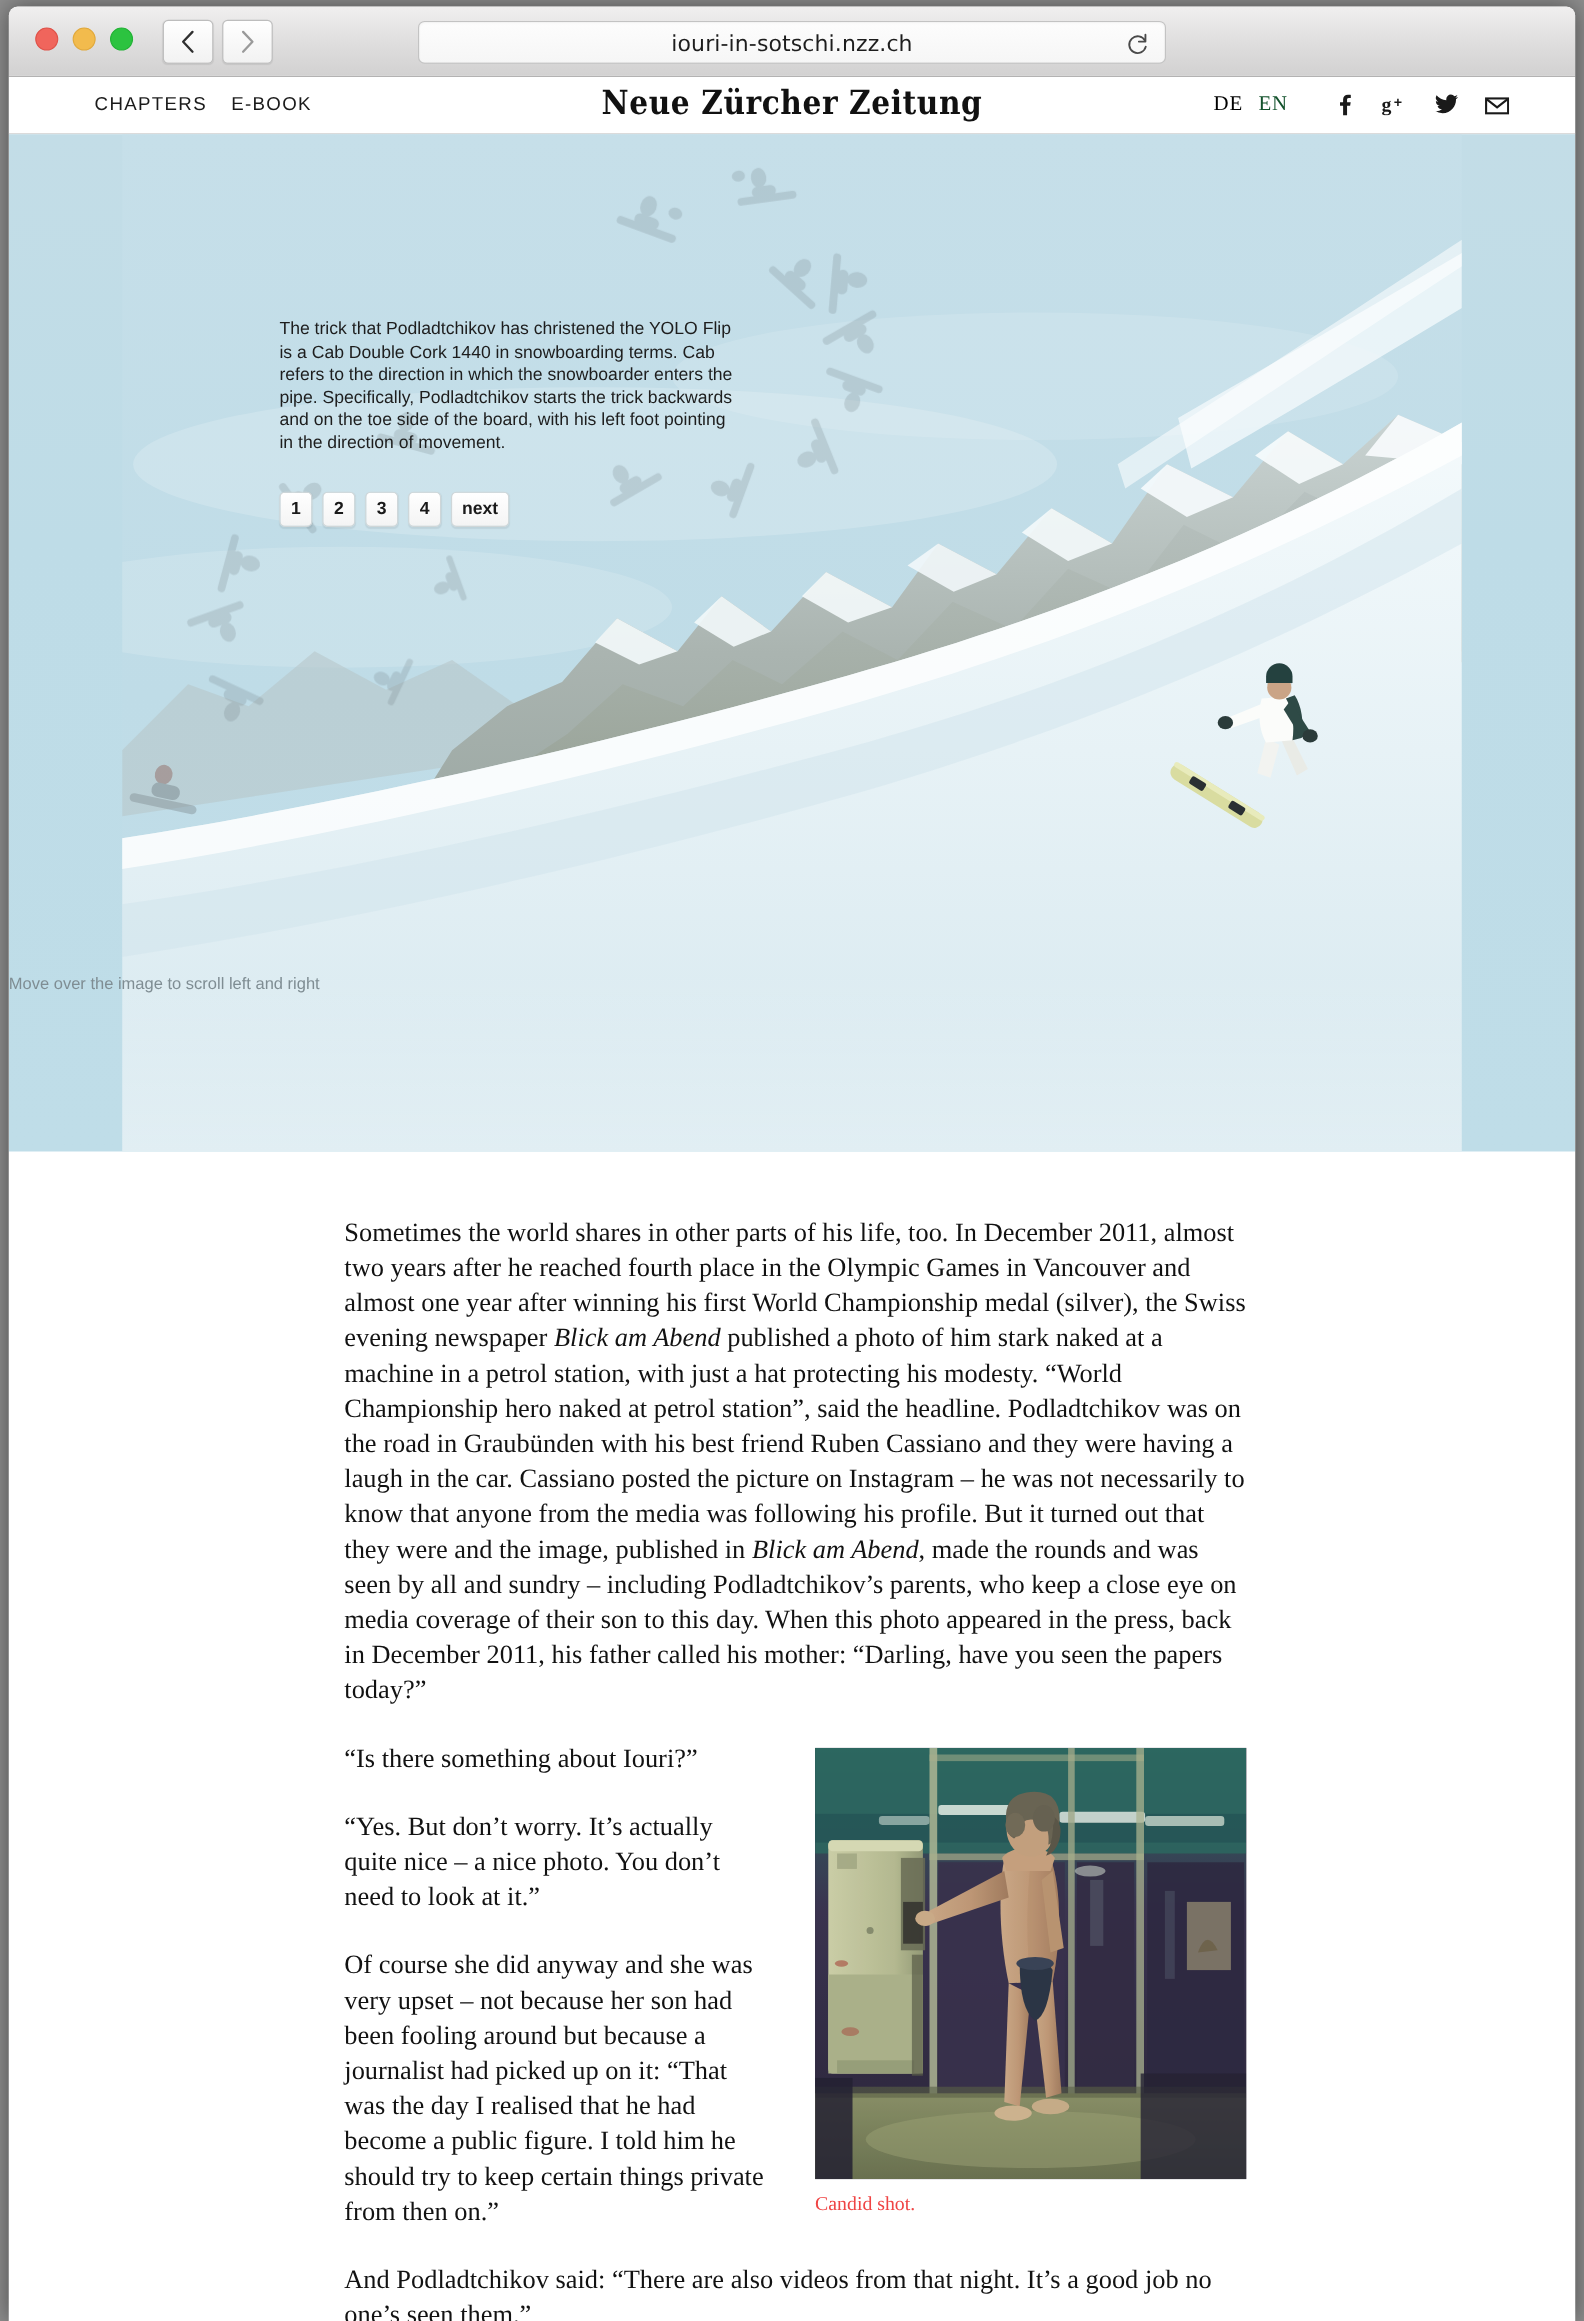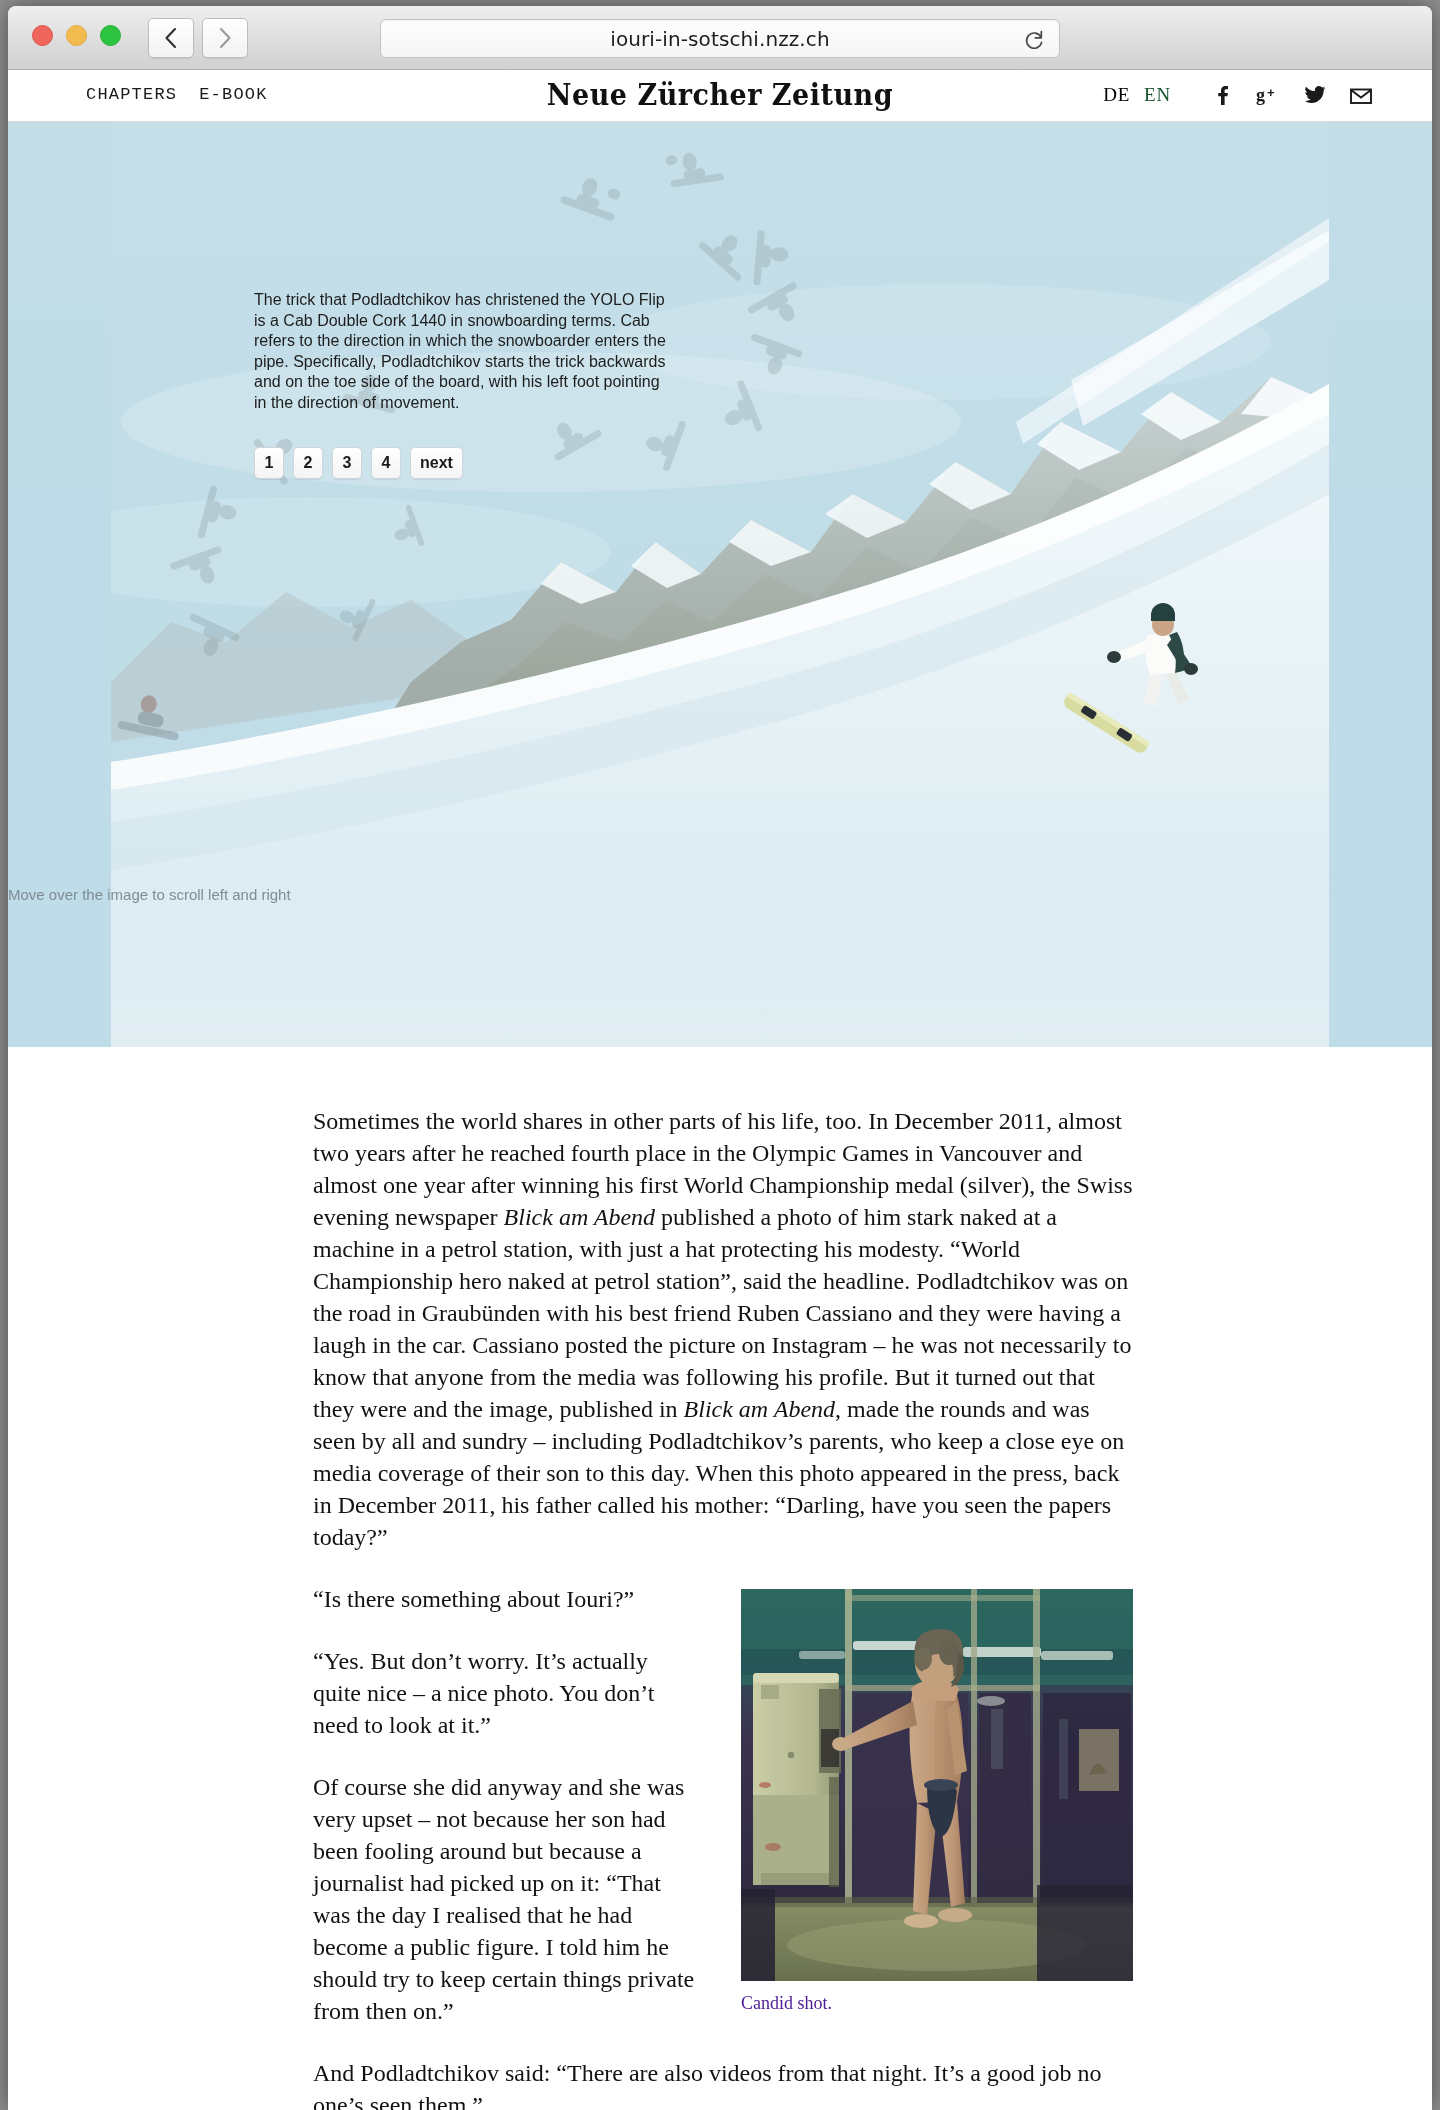--- a/index.html
+++ b/index.html
@@ -80,21 +80,21 @@
     position: relative;
     height: 52px;
     background: #fff;
     border-bottom: 1px solid #d8d8d8;
   }
   .nav-left {
     position: absolute; left: 78px; top: 15px;
     display: flex; gap: 22px;
   }
   .nav-left a {
-    font-family: Liberation Mono, monospace;
+    font-family: Liberation Sans, sans-serif;
     font-size: 17px;
     letter-spacing: 1.2px;
     color: #1a1a1a;
     text-decoration: none;
   }
   .masthead {
     position: absolute; left: 0; right: 0; top: 9px;
     text-align: center;
     font-family: "DejaVu Serif", serif;
     font-size: 27px;
@@ -221,21 +221,21 @@
   .photo-frame {
     width: 392px;
     height: 392px;
     overflow: hidden;
     position: relative;
     background: #2a2034;
   }
   .photo-caption {
     font-family: "Liberation Serif", serif;
     font-size: 18px;
-    color: #4c1d95;
+    color: #ef4444;
     margin-top: 12px;
   }
   .clearfix::after { content: ""; display: block; clear: both; }
 </style>
 </head>
 <body>
 
 <div class="browser-window">
 
   <div class="titlebar">

